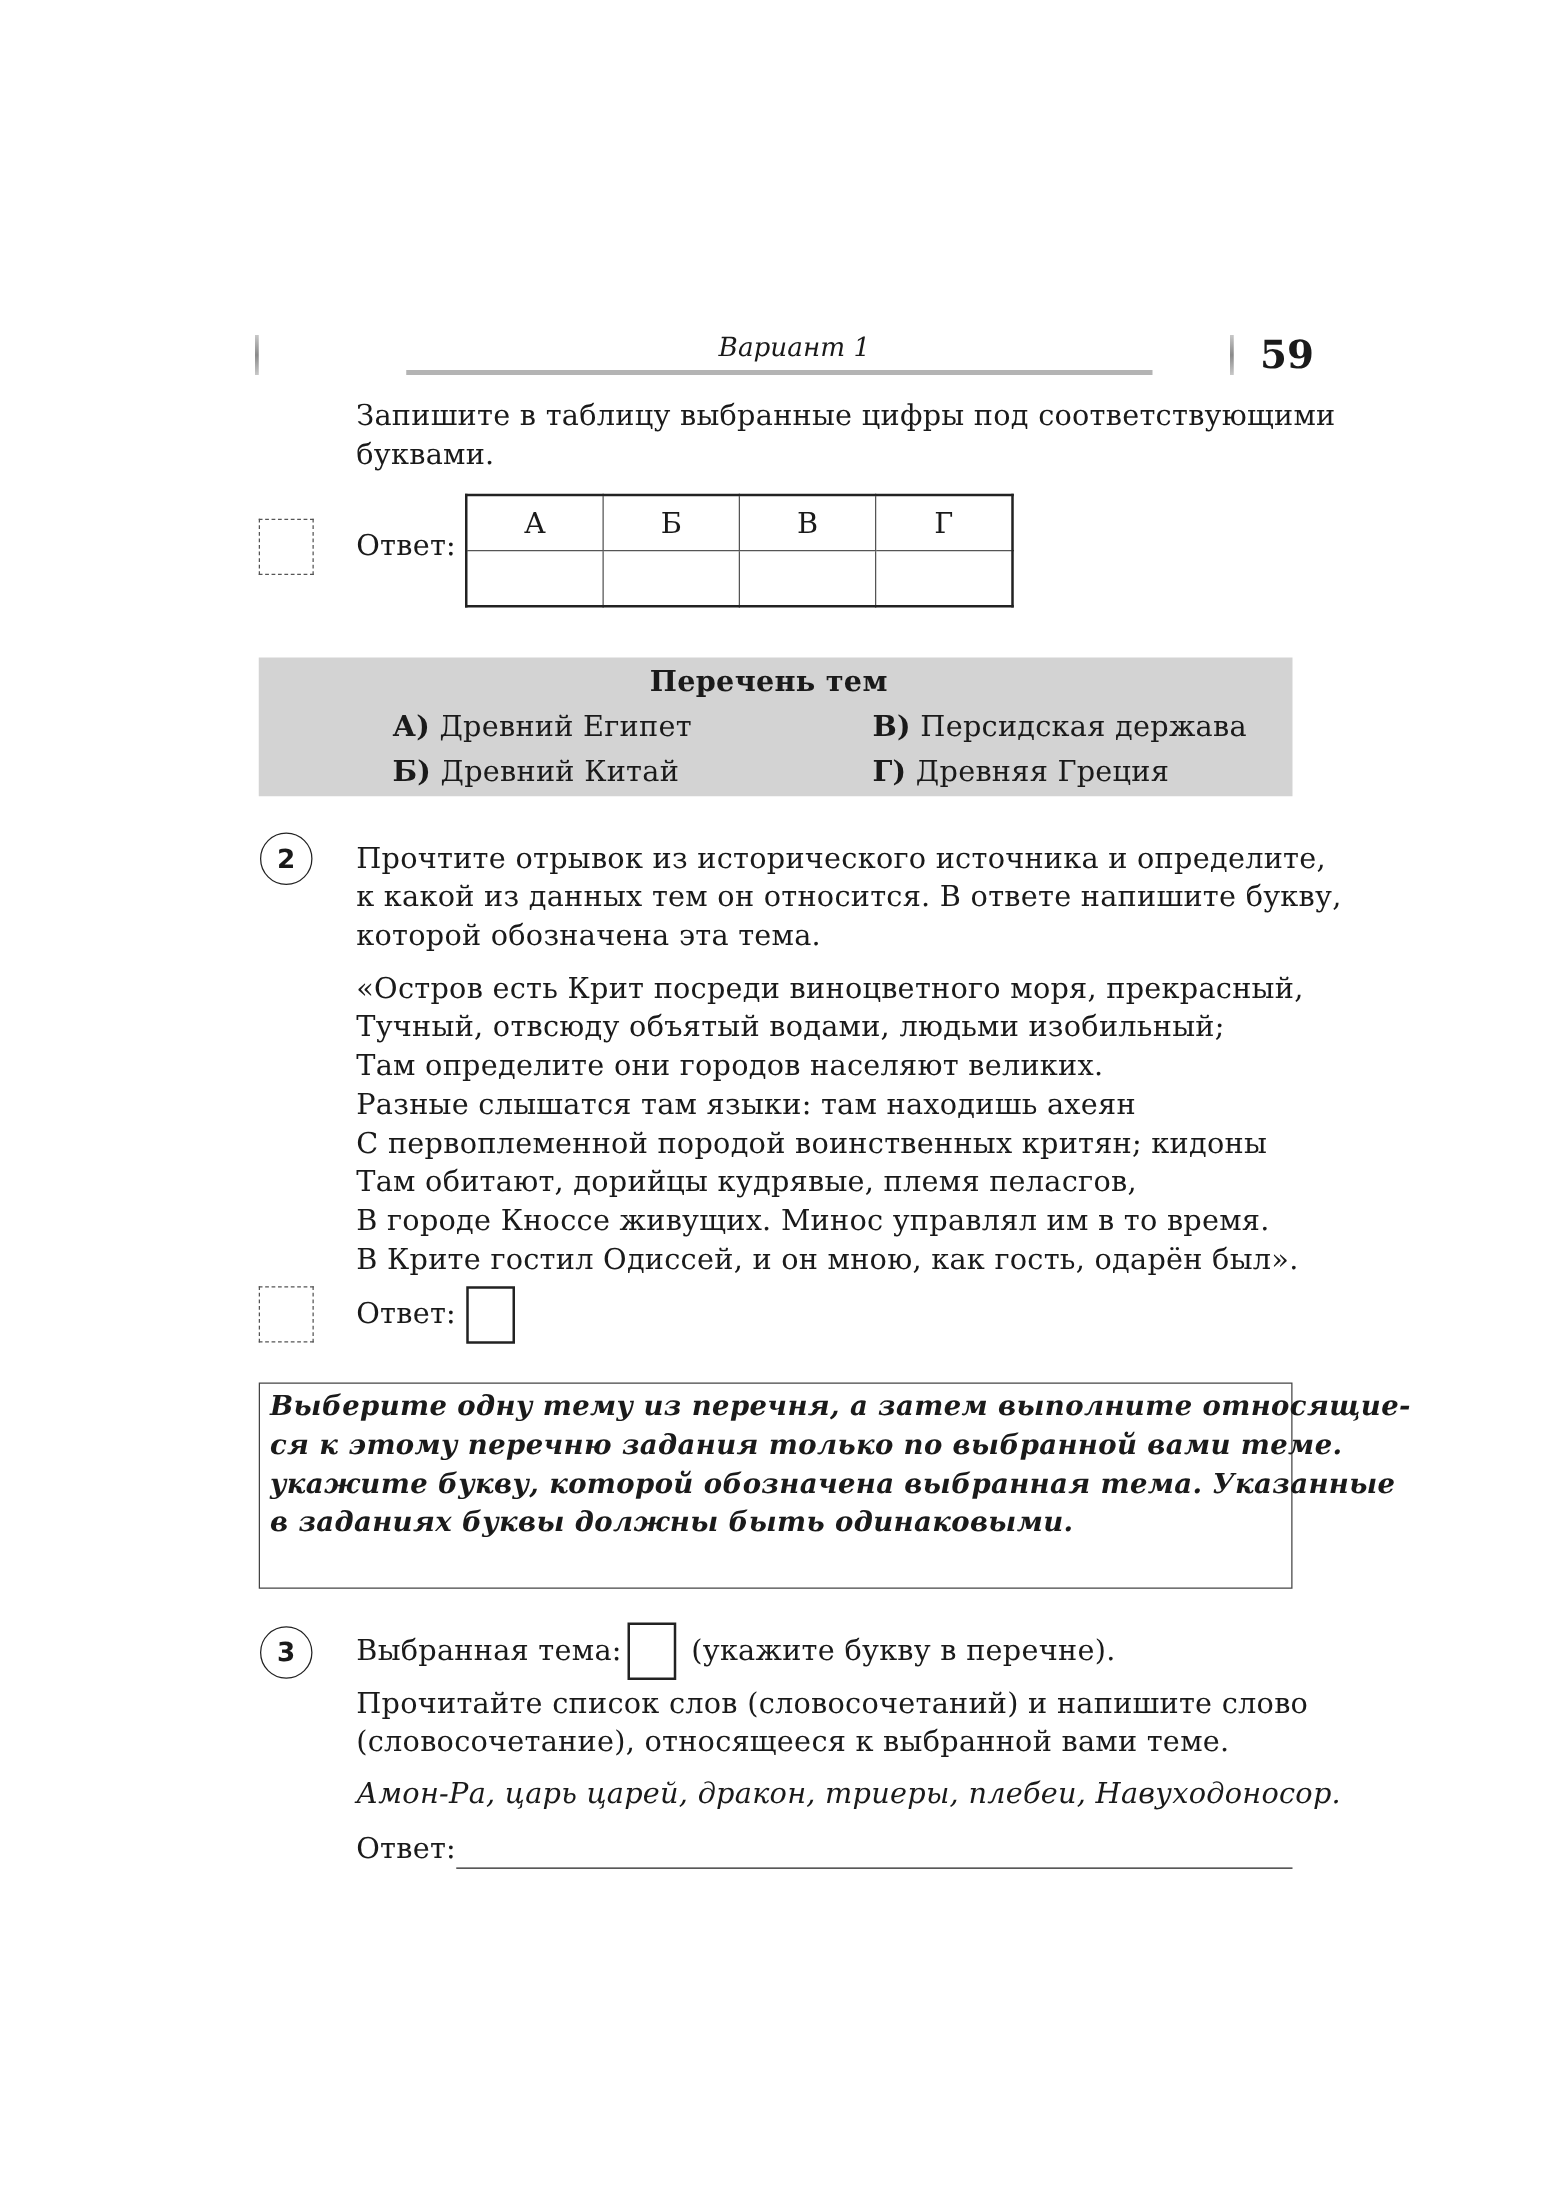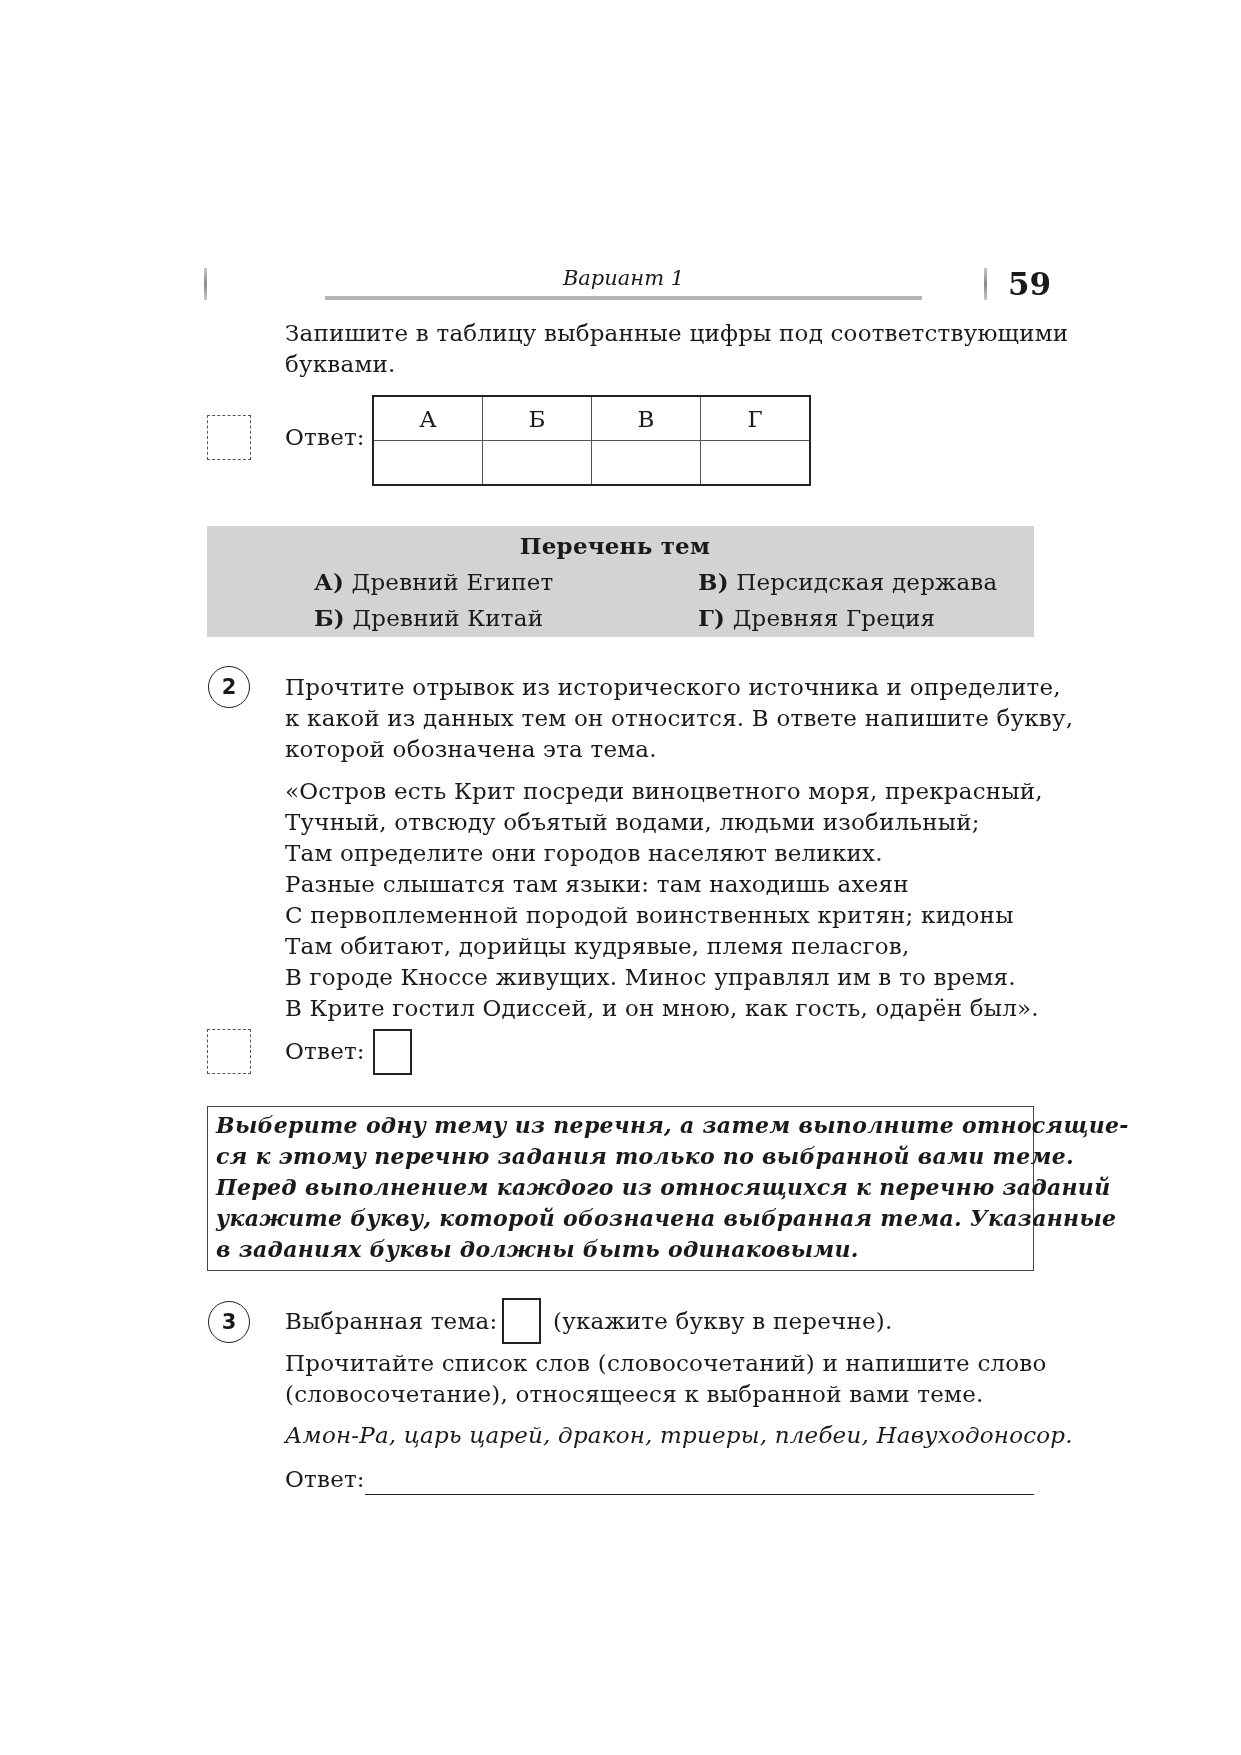--- a/index.html
+++ b/index.html
@@ -5,21 +5,21 @@
   html, body { margin: 0; padding: 0; background: #ffffff; }
   body { width: 1241px; height: 1755px; position: relative; overflow: hidden;
          font-family: "DejaVu Serif", "Liberation Serif", serif; color: #1a1a1a; }
   .abs { position: absolute; }
   .txt { font-size: 23px; line-height: 31px; white-space: nowrap; letter-spacing: 0.2px; }
   .header-bar-left { left: 204px; top: 268px; width: 3px; height: 32px;
     background: linear-gradient(#c8c8c8, #8a8a8a, #c8c8c8); }
   .header-bar-right { left: 984px; top: 268px; width: 3px; height: 32px;
     background: linear-gradient(#c8c8c8, #8a8a8a, #c8c8c8); }
   .header-rule { left: 325px; top: 296px; width: 597px; height: 4px; background: #b4b4b4; }
-  .header-title { left: 325px; width: 597px; top: 266px; text-align: center;
+  .header-title { left: 337px; width: 597px; top: 266px; text-align: center;
     font-style: italic; font-size: 21px; }
   .page-num { left: 1008px; top: 266px; font-weight: bold; font-size: 31px; }
   .dashed-box { width: 44px; height: 45px; border: 1.5px dashed #555; box-sizing: border-box; }
   table.answer { border-collapse: collapse; position: absolute; left: 372px; top: 395px; }
   table.answer td { width: 108px; height: 43px; border: 1.5px solid #555; text-align: center;
     font-size: 23px; padding: 0; }
   table.answer { border: 2.5px solid #222; }
   .gray-box { left: 207px; top: 526px; width: 827px; height: 111px; background: #d3d3d3; }
   .topic-label b { font-weight: bold; }
   .circle { width: 42px; height: 42px; border: 1.5px solid #222; border-radius: 50%;
@@ -98,21 +98,20 @@
 <div class="abs txt" style="left:285px; top:962px;">В городе Кноссе живущих. Минос управлял им в то время.</div>
 <div class="abs txt" style="left:285px; top:993px;">В Крите гостил Одиссей, и он мною, как гость, одарён был».</div>
 
 <div class="abs dashed-box" style="left:207px; top:1029px;"></div>
 <div class="abs txt" style="left:285px; top:1036px;">Ответ:</div>
 <div class="abs ans-box" style="left:373px; top:1029px; width:39px; height:46px;"></div>
 
 <div class="abs instr-box">
   <div class="instr-line">Выберите одну тему из перечня, а затем выполните относящие-</div>
   <div class="instr-line">ся к этому перечню задания только по выбранной вами теме.</div>
-  <div class="instr-line">Перед выполнением каждого из относящихся к перечню заданий</div>
   <div class="instr-line">укажите букву, которой обозначена выбранная тема. Указанные</div>
   <div class="instr-line">в заданиях буквы должны быть одинаковыми.</div>
 </div>
 
 <div class="abs circle" style="left:208px; top:1301px;">3</div>
 <div class="abs txt" style="left:285px; top:1306px;">Выбранная тема:</div>
 <div class="abs ans-box" style="left:502px; top:1298px; width:39px; height:46px;"></div>
 <div class="abs txt" style="left:553px; top:1306px;">(укажите букву в перечне).</div>
 
 <div class="abs txt" style="left:285px; top:1348px;">Прочитайте список слов (словосочетаний) и напишите слово</div>

